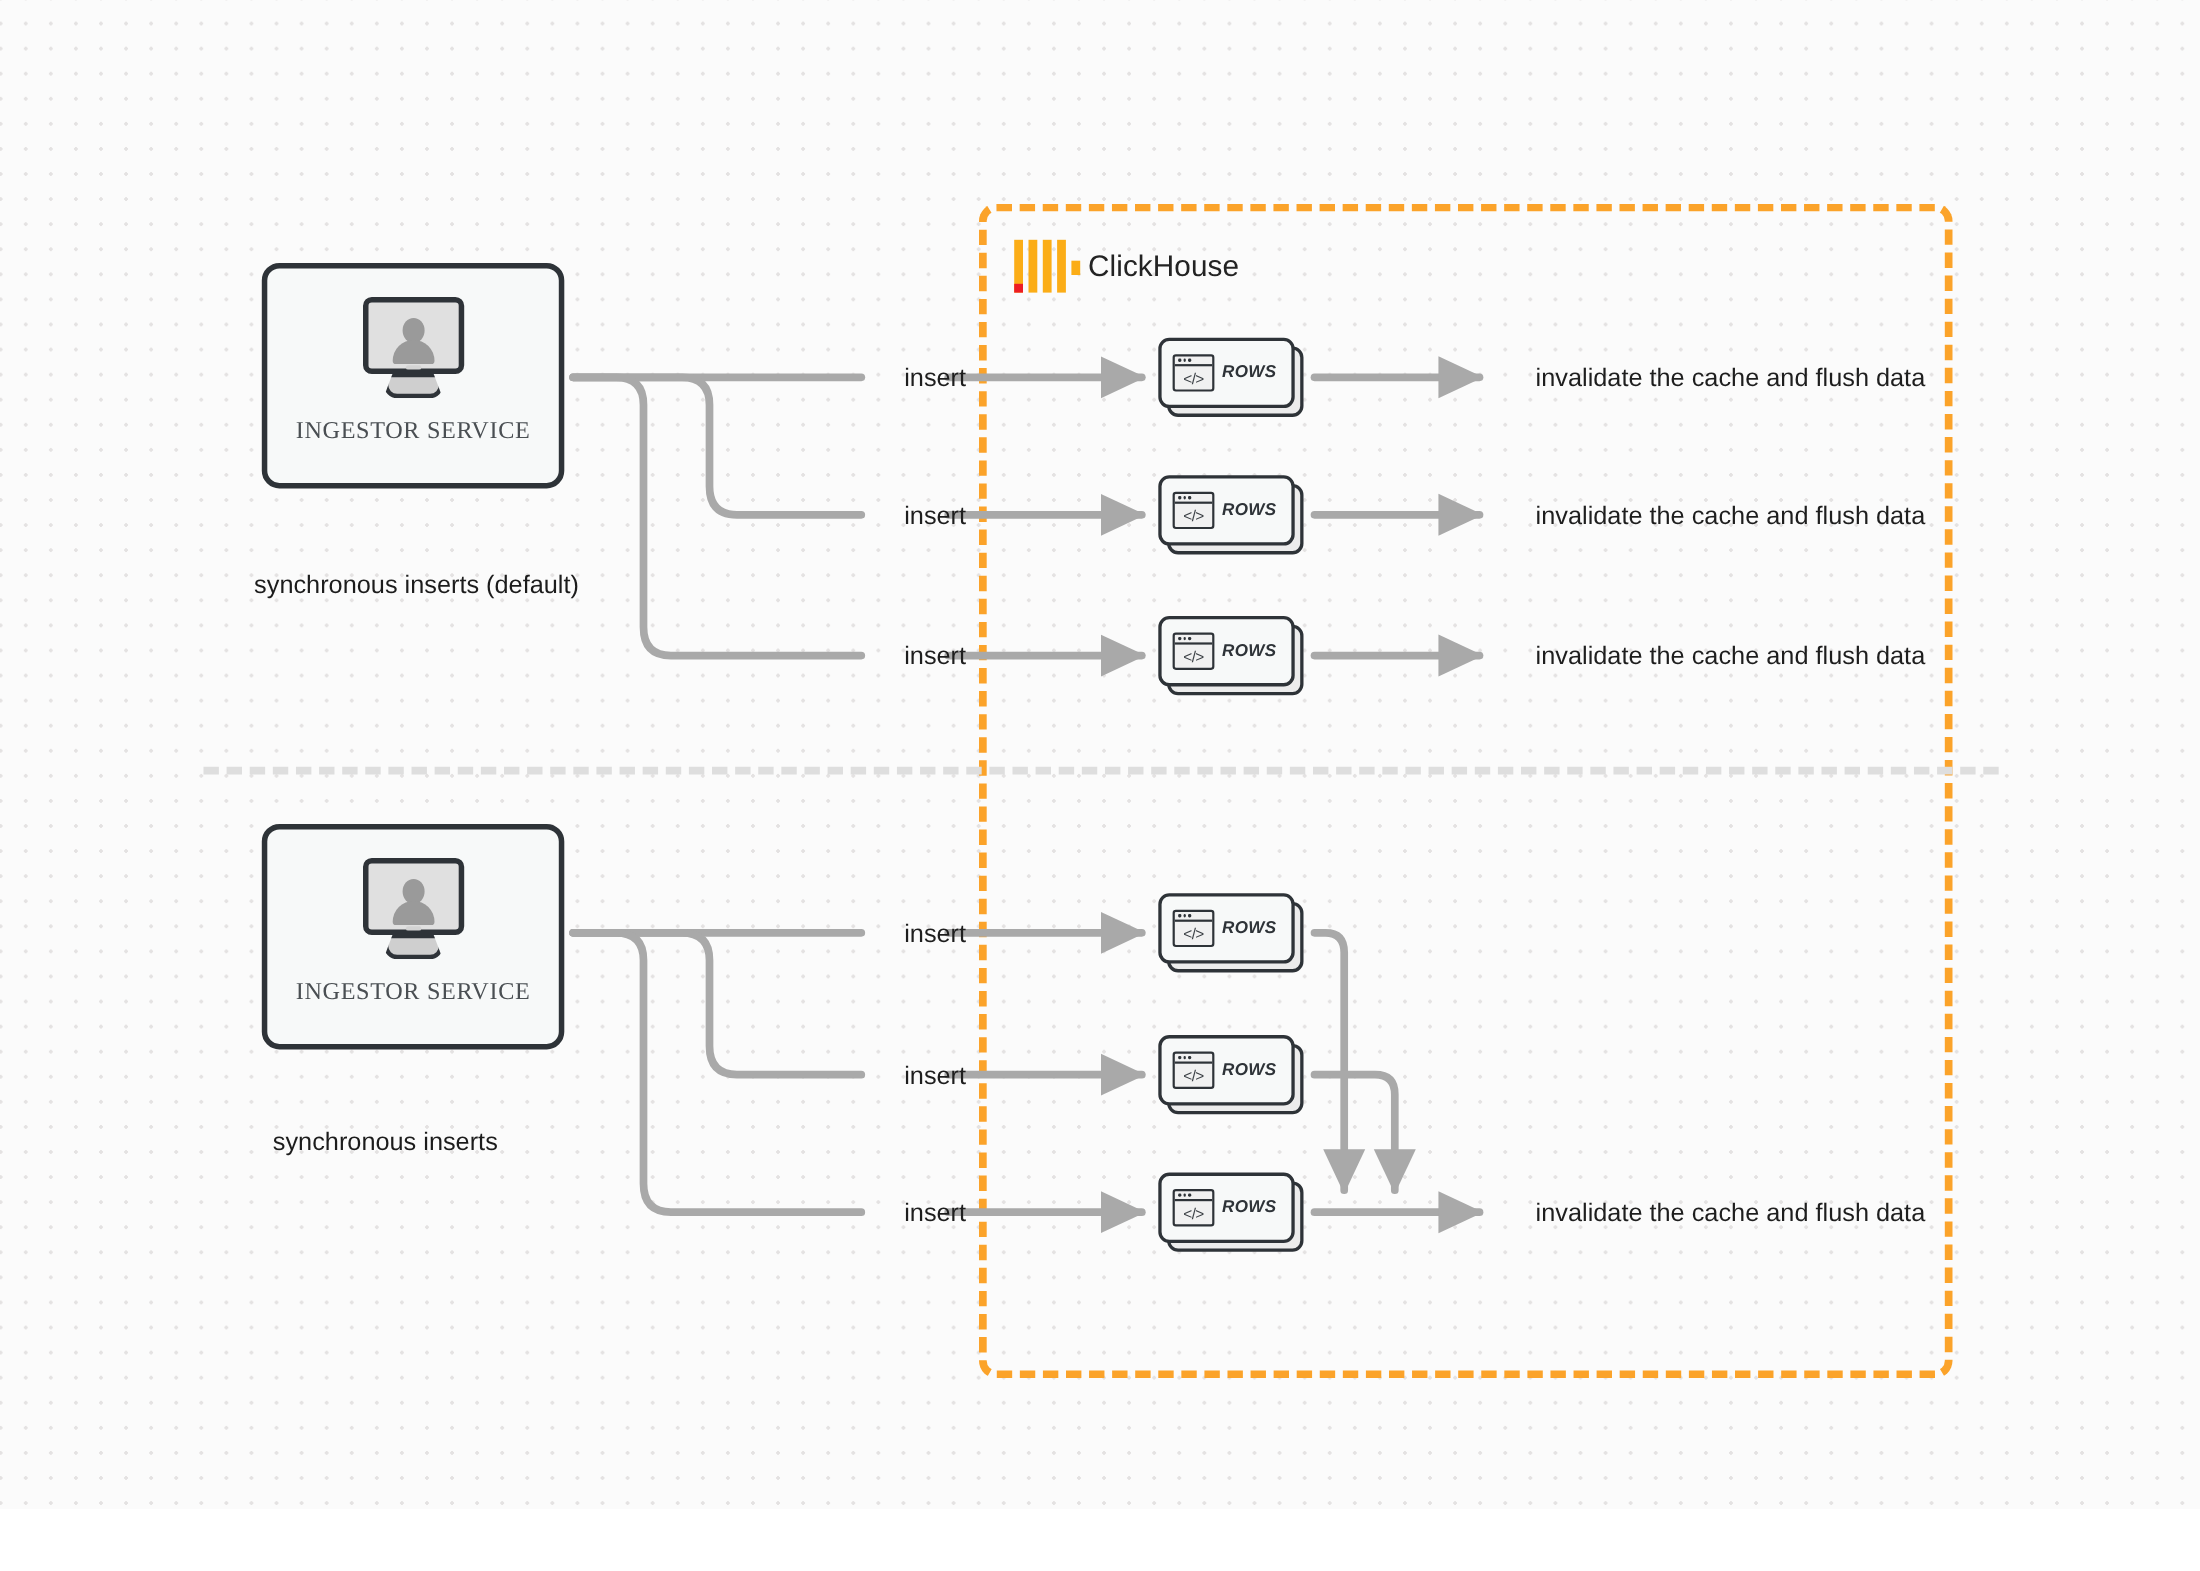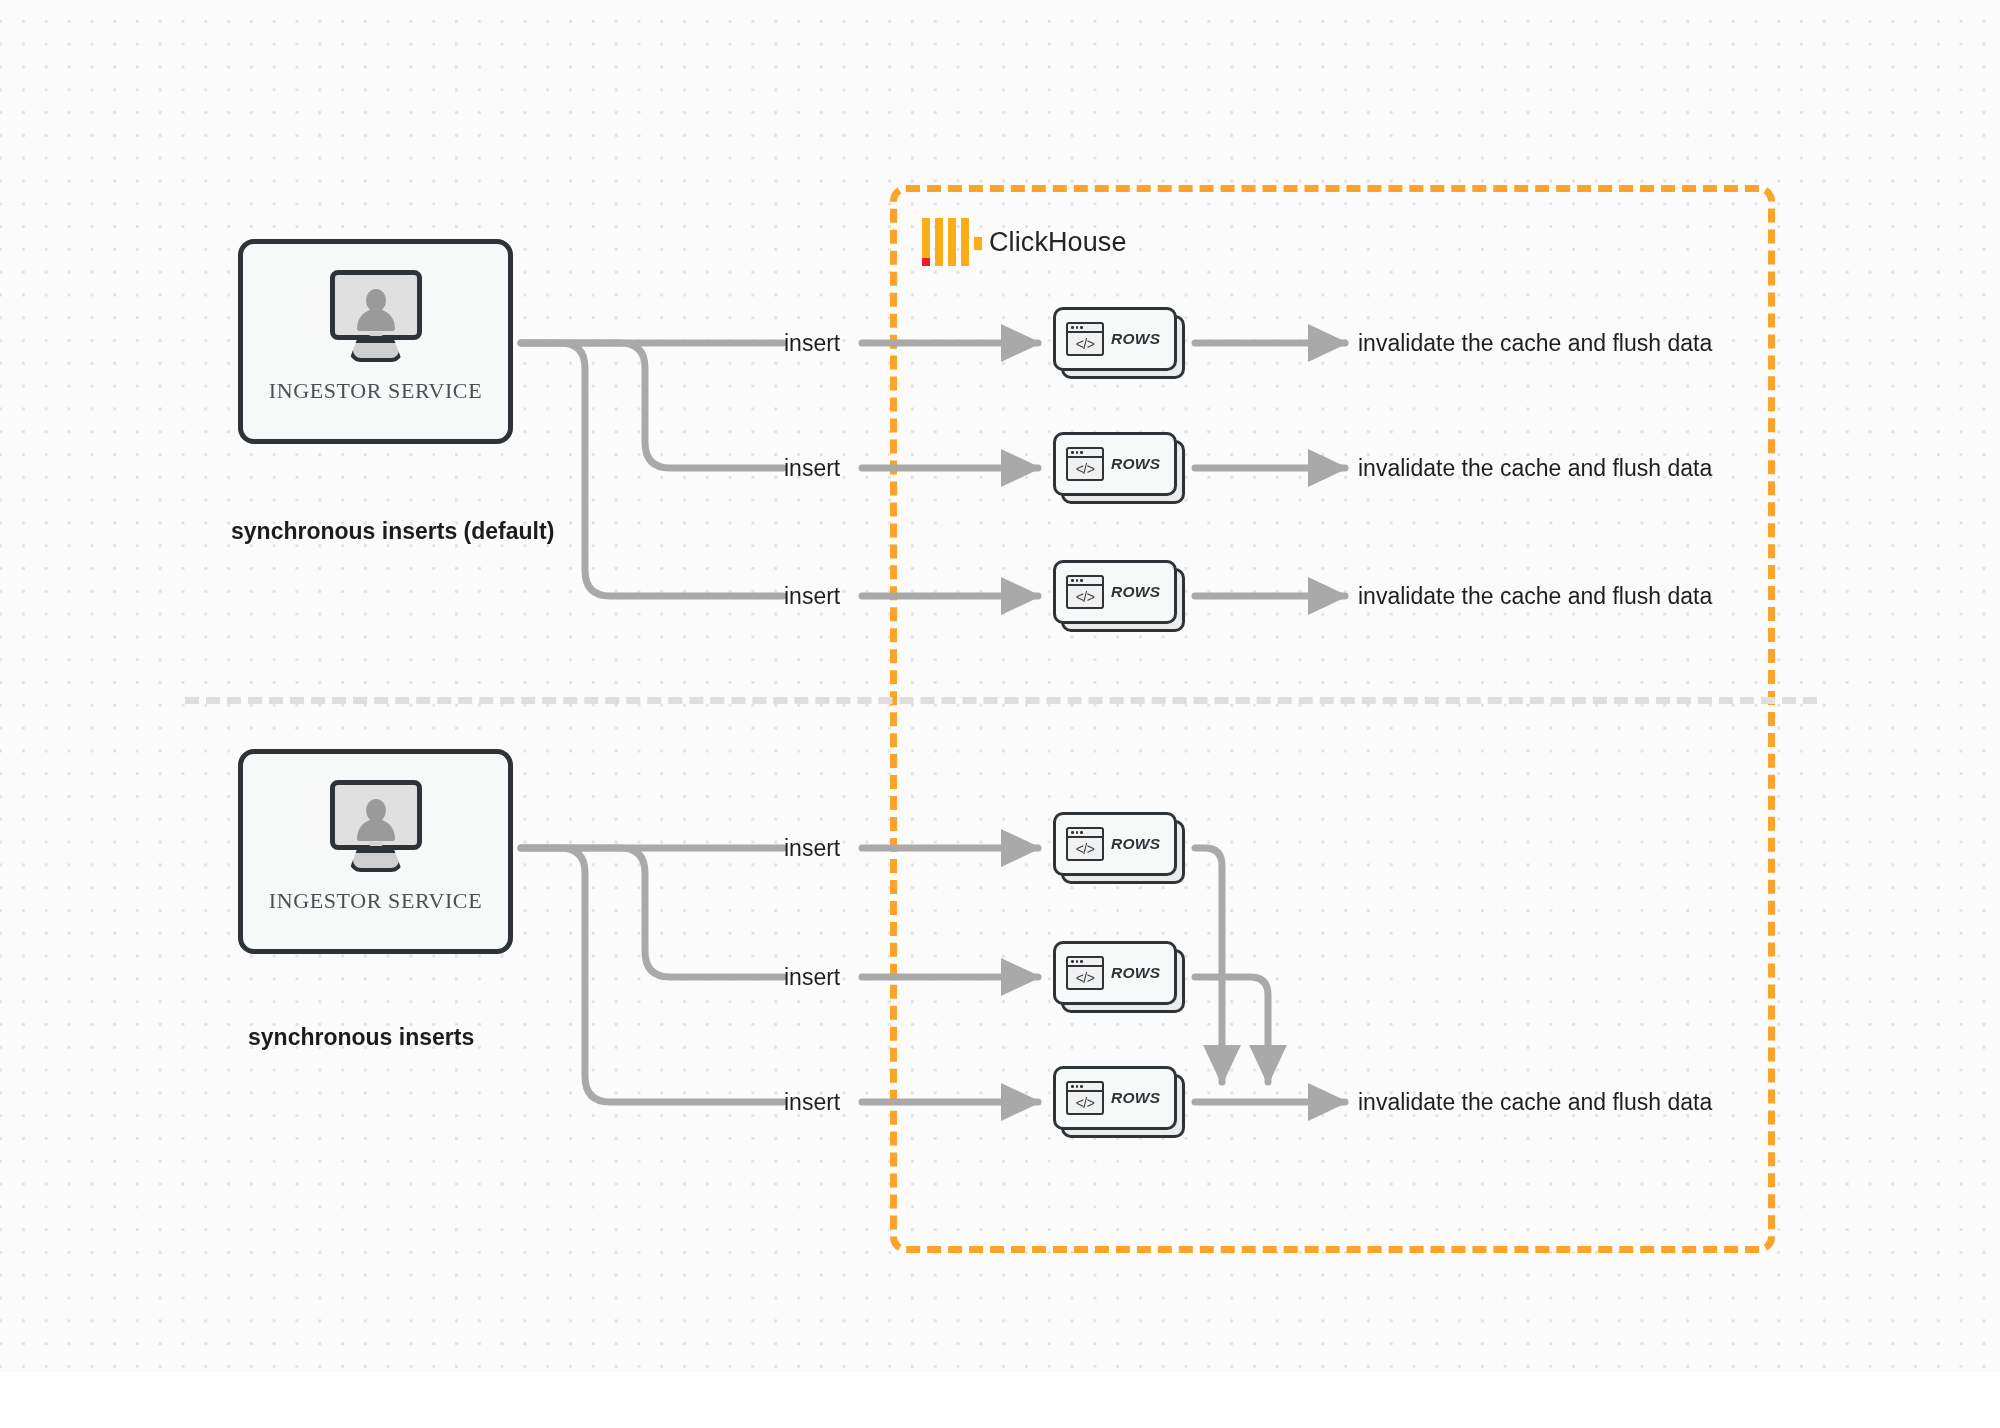--- a/index.html
+++ b/index.html
@@ -149,21 +149,21 @@
     color: #4a4f53;
     letter-spacing: 0.6px;
     white-space: nowrap;
     font-family: Liberation Serif, serif;
   }
 
   
   .group-caption {
     position: absolute;
     font-size: 23px;
-    font-weight: bold;
+    font-weight: normal;
     color: #1c1c1c;
     white-space: nowrap;
   }
   .group-caption.sync  { left: 231px; top: 518px; }
   .group-caption.async { left: 248px; top: 1024px; }
 
   
   .rows-card {
     position: absolute;
     width: 132px;
@@ -231,20 +231,21 @@
     color: #2e3338;
     letter-spacing: 0.3px;
   }
 
   
   .edge-label {
     position: absolute;
     font-size: 23px;
     color: #1e1e1e;
     white-space: nowrap;
+    margin-left: 38px;
   }
 
   
   #wires {
     position: absolute;
     left: 0; top: 0;
     width: 2000px; height: 1428px;
     pointer-events: none;
   }
 

